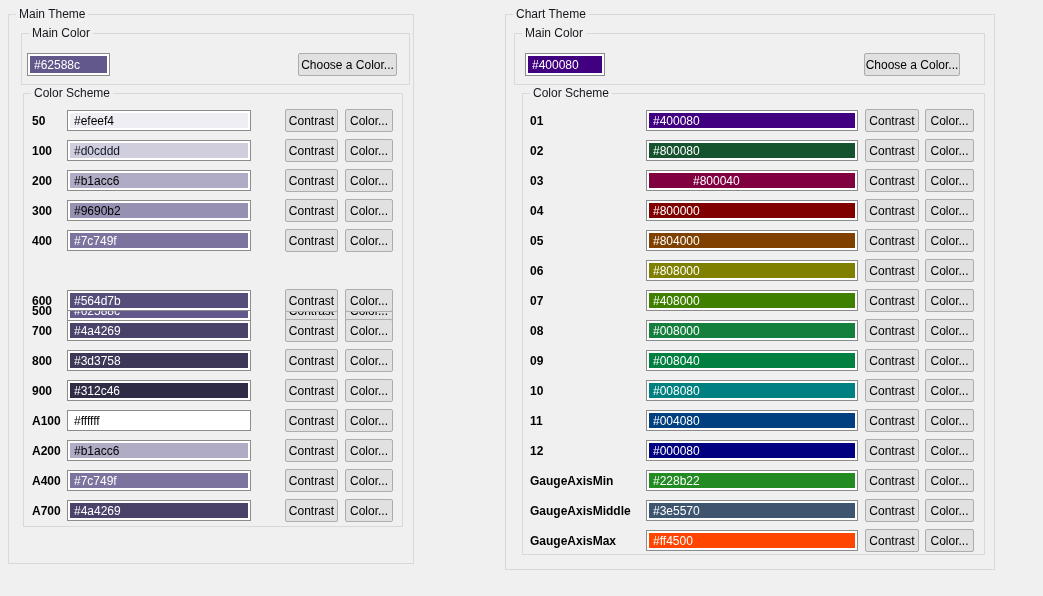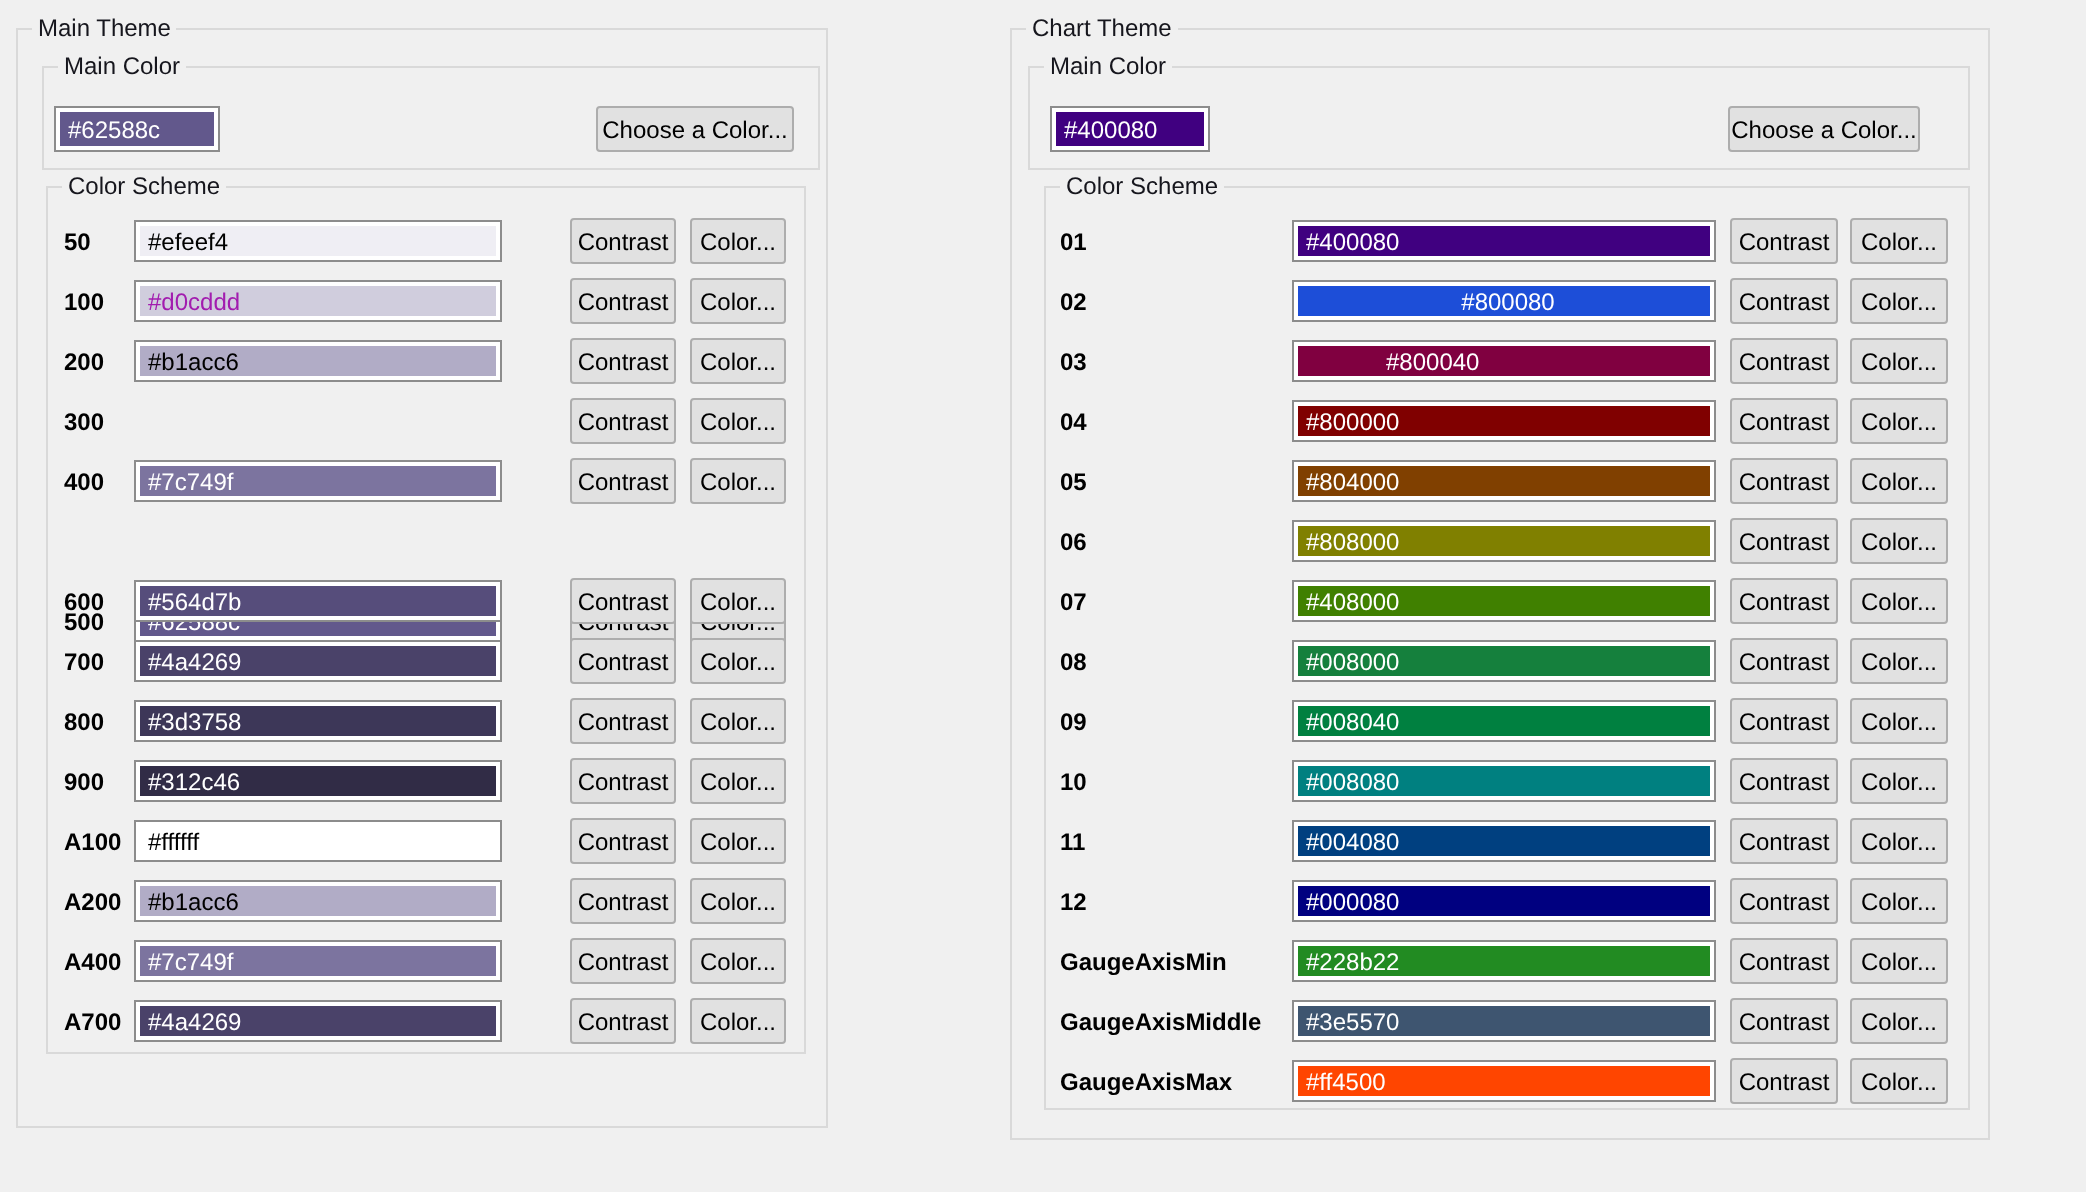--- a/index.html
+++ b/index.html
@@ -123,39 +123,44 @@
           <div class="color-fill" style="background: rgb(239, 238, 244); color: rgb(0, 0, 0);">
             <span>#efeef4</span>
           </div>
         </div>
         <button class="btn contrast-btn">Contrast</button>
         <button class="btn colorpick-btn">Color...</button>
       </div>
       <div class="scheme-row" style="top: 45px;">
         <span class="row-label">100</span>
         <div class="color-field">
-          <div class="color-fill" style="background: rgb(208, 205, 221); color: #a21caf;">
+          <div class="color-fill" style="background: rgb(208, 205, 221); color: #0f172a;">
             <span>#d0cddd</span>
           </div>
         </div>
         <button class="btn contrast-btn">Contrast</button>
         <button class="btn colorpick-btn">Color...</button>
       </div>
       <div class="scheme-row" style="top: 75px;">
         <span class="row-label">200</span>
         <div class="color-field">
           <div class="color-fill" style="background: rgb(177, 172, 198); color: rgb(0, 0, 0);">
             <span>#b1acc6</span>
           </div>
         </div>
         <button class="btn contrast-btn">Contrast</button>
         <button class="btn colorpick-btn">Color...</button>
       </div>
       <div class="scheme-row" style="top: 105px;">
         <span class="row-label">300</span>
+        <div class="color-field">
+          <div class="color-fill" style="background: rgb(150, 144, 178); color: rgb(0, 0, 0);">
+            <span>#9690b2</span>
+          </div>
+        </div>
         <button class="btn contrast-btn">Contrast</button>
         <button class="btn colorpick-btn">Color...</button>
       </div>
       <div class="scheme-row" style="top: 135px;">
         <span class="row-label">400</span>
         <div class="color-field">
           <div class="color-fill" style="background: rgb(124, 116, 159); color: rgb(255, 255, 255);">
             <span>#7c749f</span>
           </div>
         </div>
@@ -277,21 +282,21 @@
           <div class="color-fill" style="background: rgb(64, 0, 128); color: rgb(255, 255, 255);">
             <span>#400080</span>
           </div>
         </div>
         <button class="btn contrast-btn">Contrast</button>
         <button class="btn colorpick-btn">Color...</button>
       </div>
       <div class="scheme-row" style="top: 45px;">
         <span class="row-label">02</span>
         <div class="color-field">
-          <div class="color-fill" style="background: #1d4ed8; color: rgb(255, 255, 255); justify-content: center;">
+          <div class="color-fill" style="background: #14532d; color: rgb(255, 255, 255);">
             <span>#800080</span>
           </div>
         </div>
         <button class="btn contrast-btn">Contrast</button>
         <button class="btn colorpick-btn">Color...</button>
       </div>
       <div class="scheme-row" style="top: 75px;">
         <span class="row-label">03</span>
         <div class="color-field">
           <div class="color-fill" style="background: rgb(128, 0, 64); color: rgb(255, 255, 255); padding-left: 44px;">

